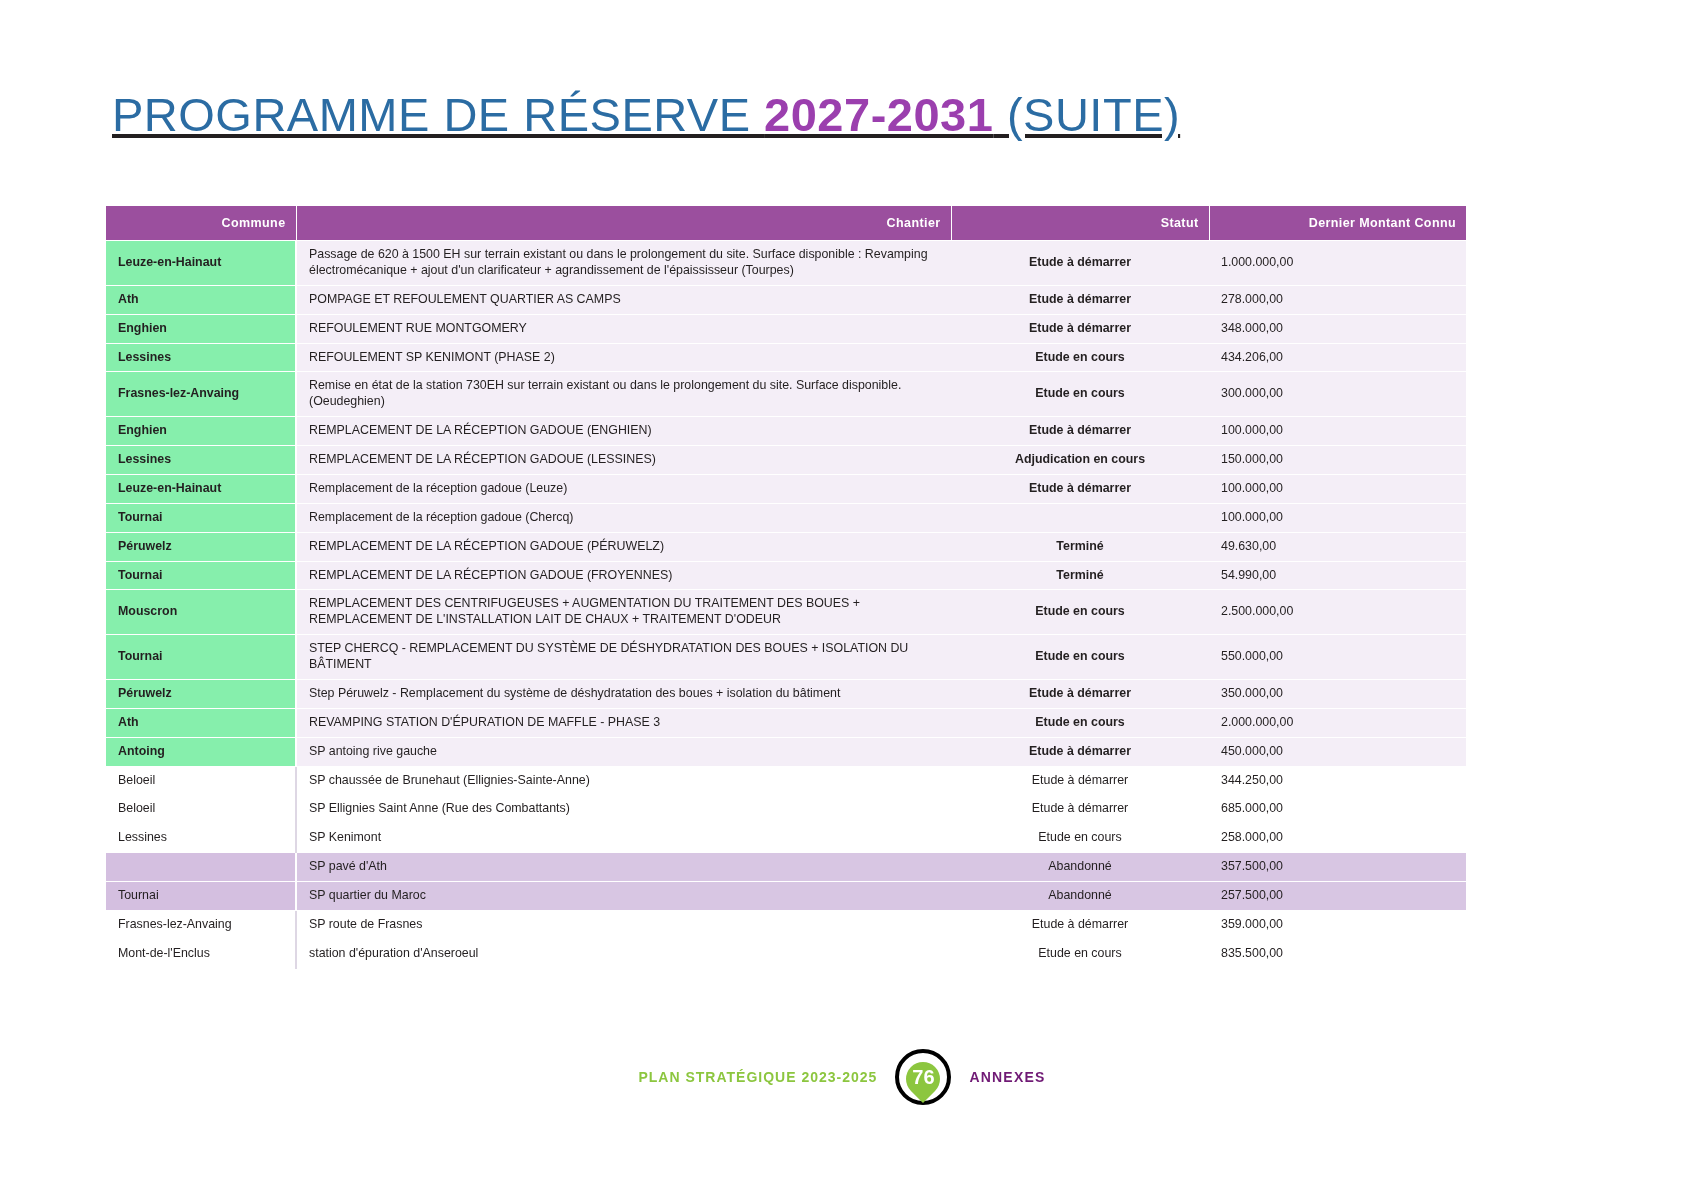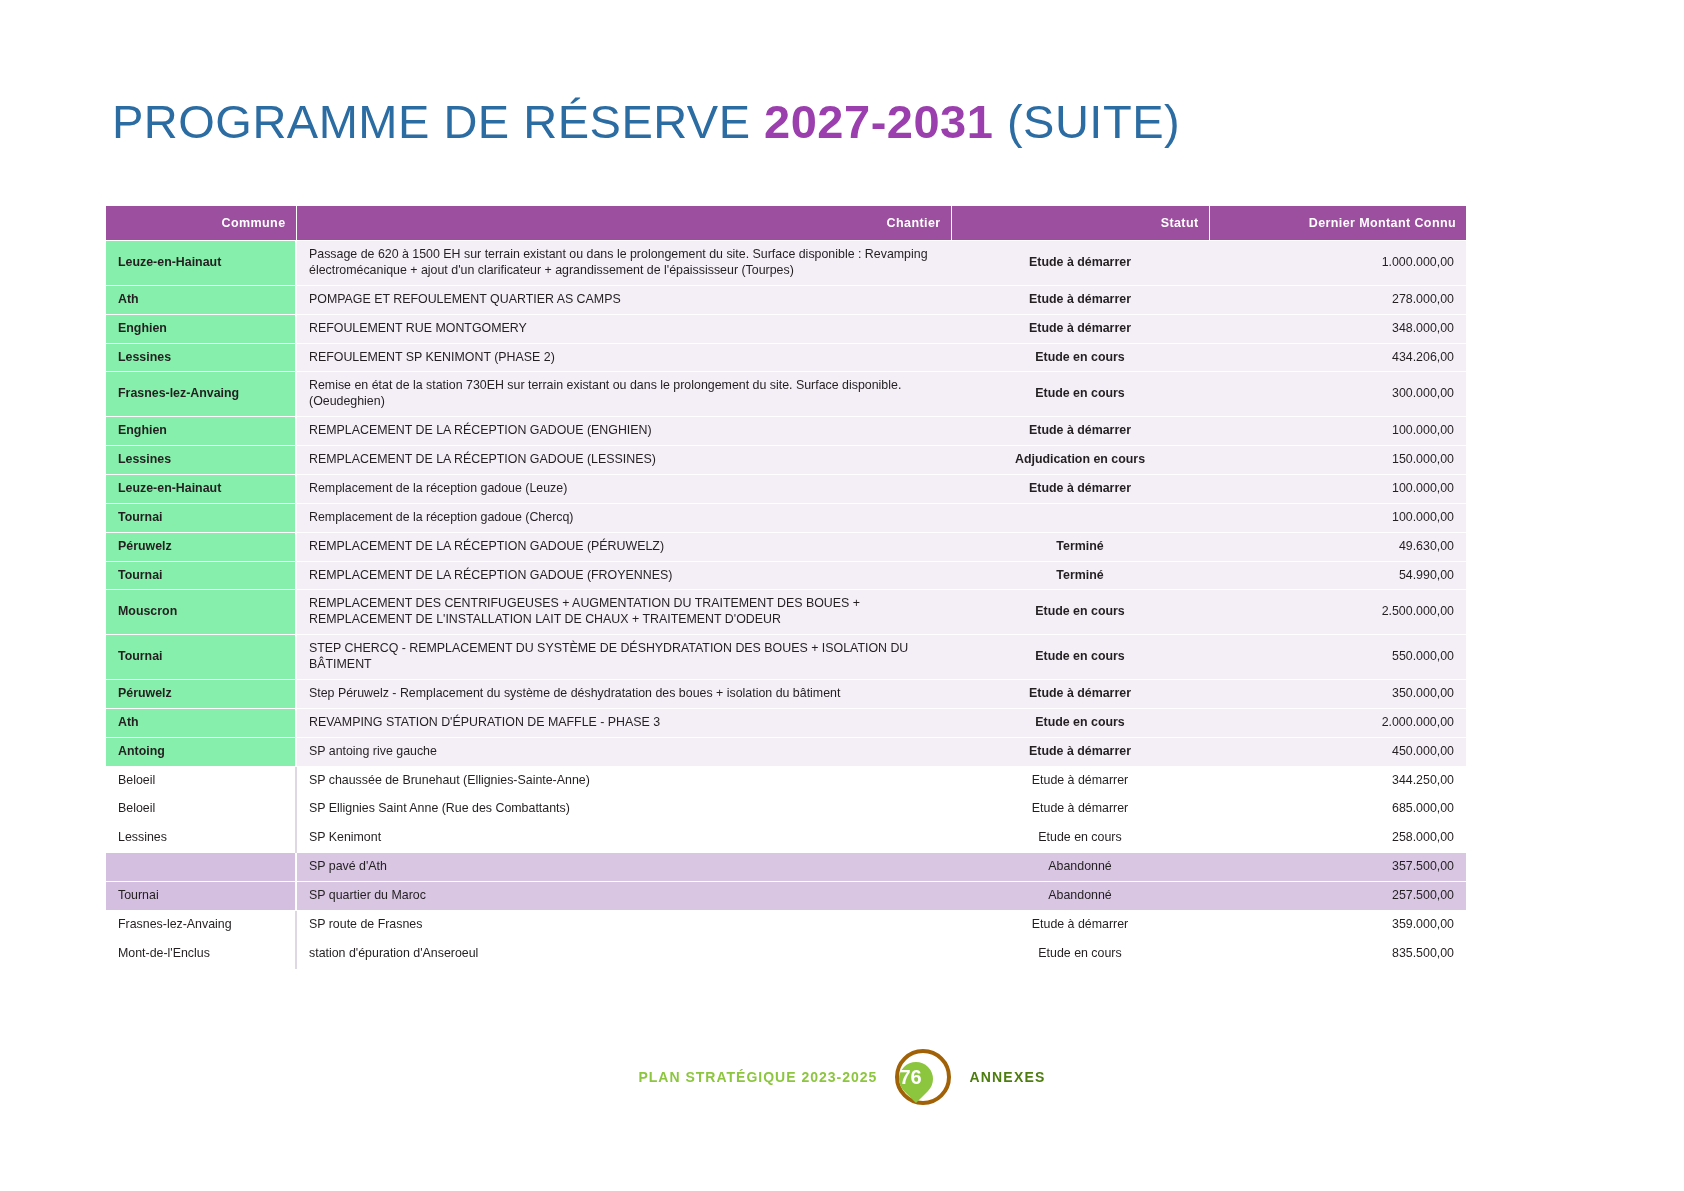--- a/index.html
+++ b/index.html
@@ -17,24 +17,25 @@
   }
   .page {
     position: absolute;
     inset: 0;
     background: #ffffff;
   }
   
   .title {
     position: absolute;
     left: 112px;
-    top: 94px;
+    top: 87px;
     font-size: 47px;
     letter-spacing: 0.5px;
     white-space: nowrap;
+    text-decoration: underline;
   }
   .title .t-blue {
     color: #2b6ca3;
     font-weight: 400;
   }
   .title .t-purple-strong {
     color: #9b3fae;
     font-weight: 700;
   }
   
@@ -74,21 +75,21 @@
   col.c-statut { width: 258px; }
   col.c-montant { width: 257px; }
 
   td.commune {
     font-weight: 700;
     text-align: left;
     border-right: 2px solid #ffffff;
   }
   td.chantier { text-align: left; }
   td.statut  { text-align: center; }
-  td.montant { text-align: right; padding-right: 22px; }
+  td.montant { text-align: left; padding-right: 22px; }
 
   
   tr.v-purple td.commune { background: #86efac; color: #231f20; }
   tr.v-purple td.chantier,
   tr.v-purple td.statut,
   tr.v-purple td.montant { background: #f4eef7; }
   tr.v-purple td.statut { font-weight: 700; color: #231f20; }
   tr.v-purple td.montant { background: #f4eef7; }
 
   tr.v-plain td.commune { background: #ffffff; font-weight: 400; border-right: 2px solid #ded7e4; }
@@ -116,31 +117,31 @@
   .footer-left {
     font-size: 14px;
     font-weight: 700;
     letter-spacing: 1px;
     color: #8cc63f;
   }
   .footer-right {
     font-size: 14px;
     font-weight: 700;
     letter-spacing: 1.2px;
-    color: #4d7c0f;
+    color: #701a75;
   }
   .badge {
     width: 56px;
     height: 56px;
     border-radius: 50%;
     background: #ffffff;
-    border: 4px solid #a16207;
+    border: 4px solid #000000;
     display: flex;
     align-items: center;
-    justify-content: flex-start;
+    justify-content: center;
     position: relative;
     box-sizing: border-box;
   }
   .badge .drop {
     position: absolute;
     width: 34px;
     height: 34px;
     background: #8cc63f;
     border-radius: 50% 50% 50% 0;
     transform: rotate(-45deg);

